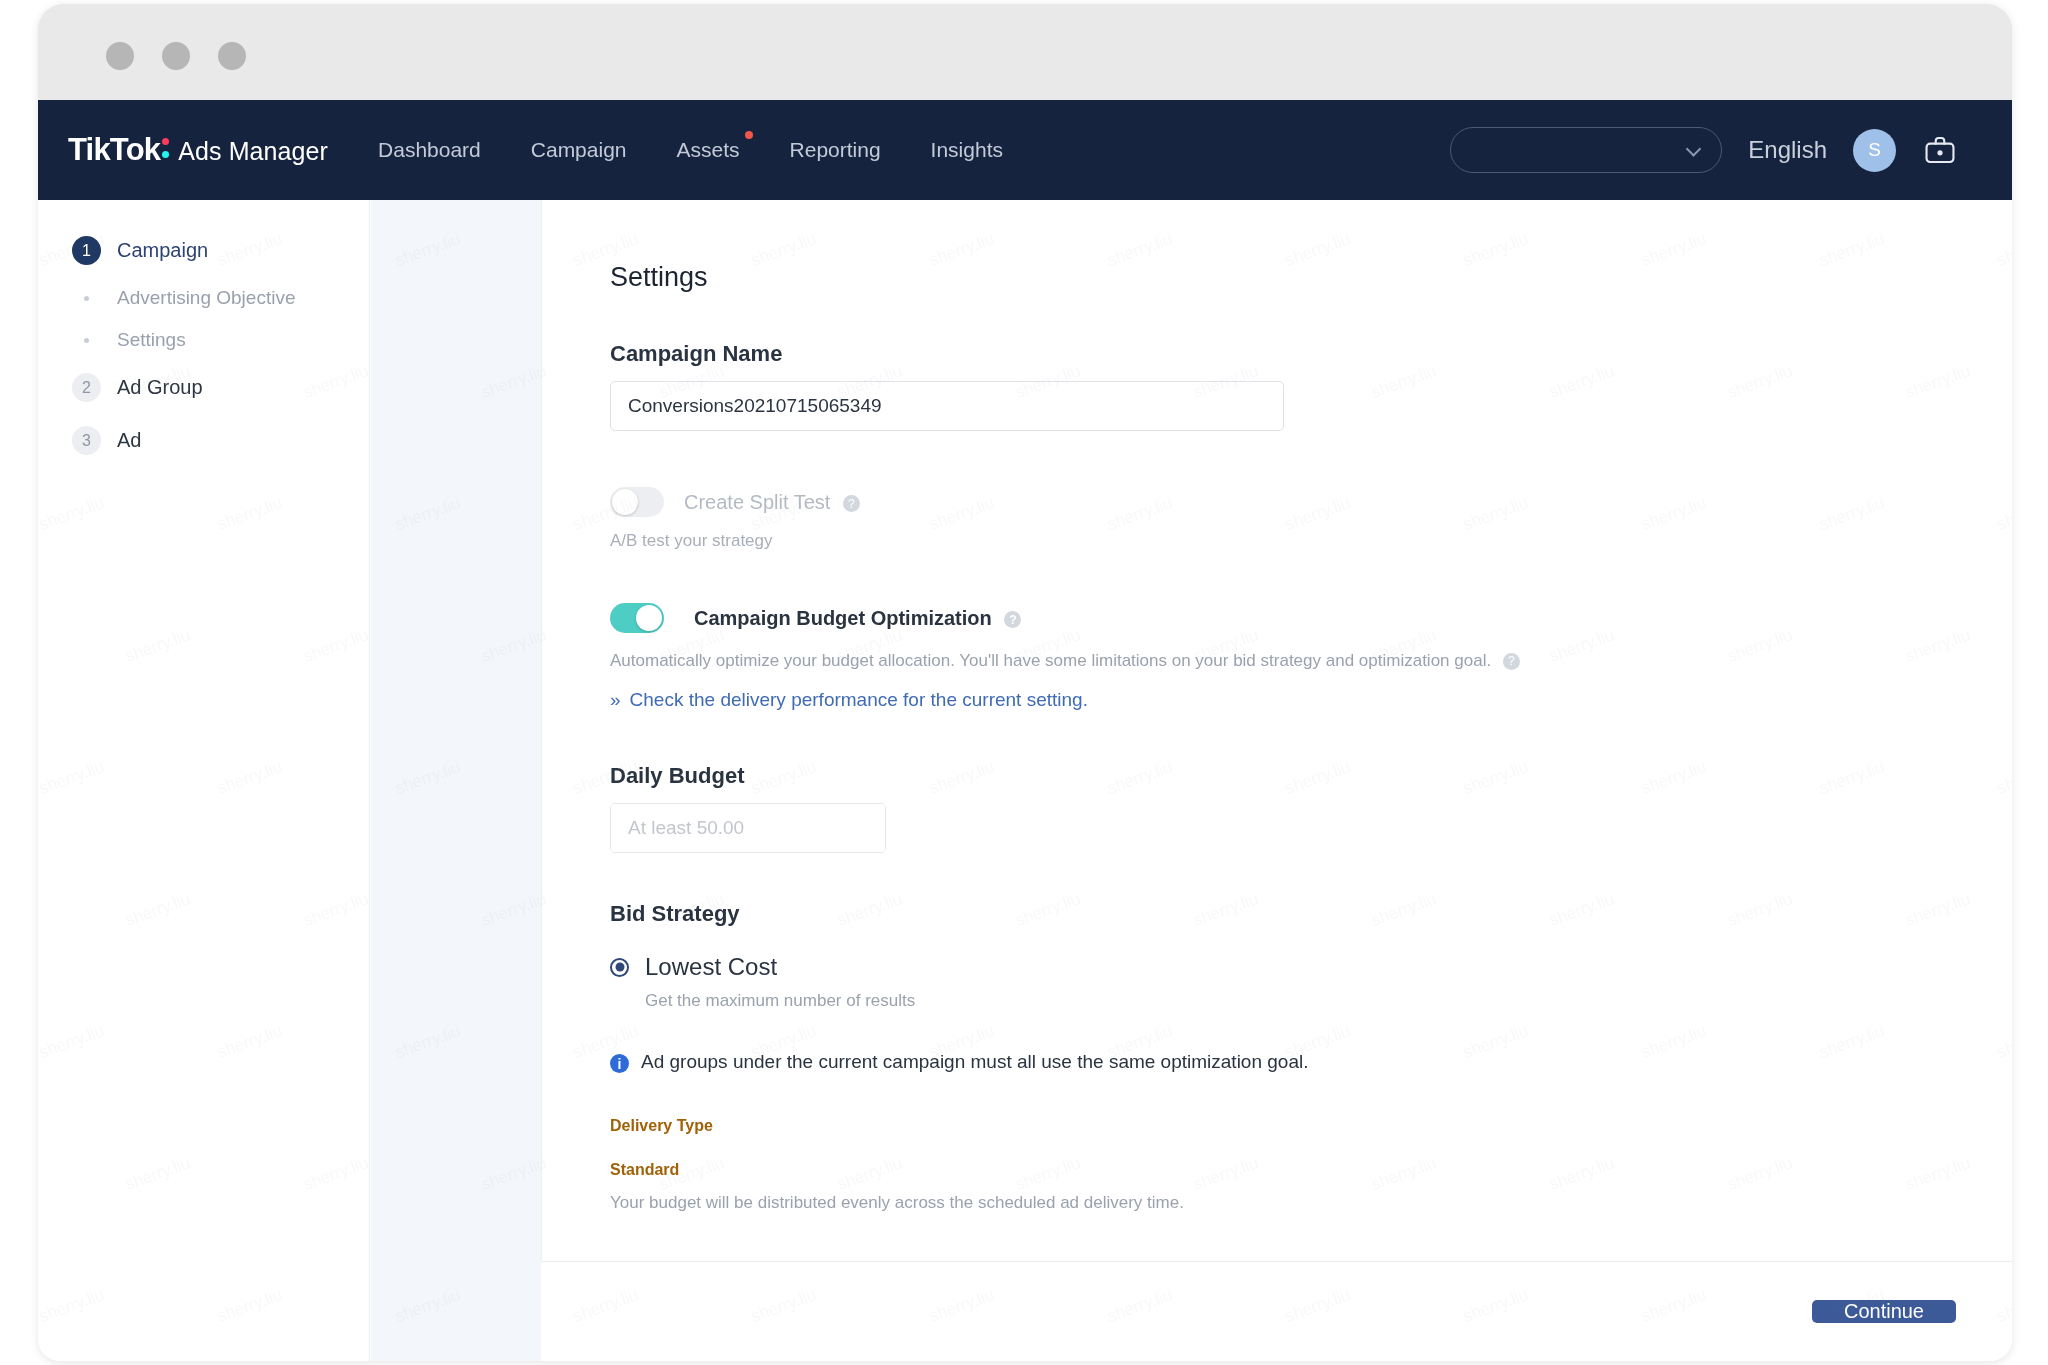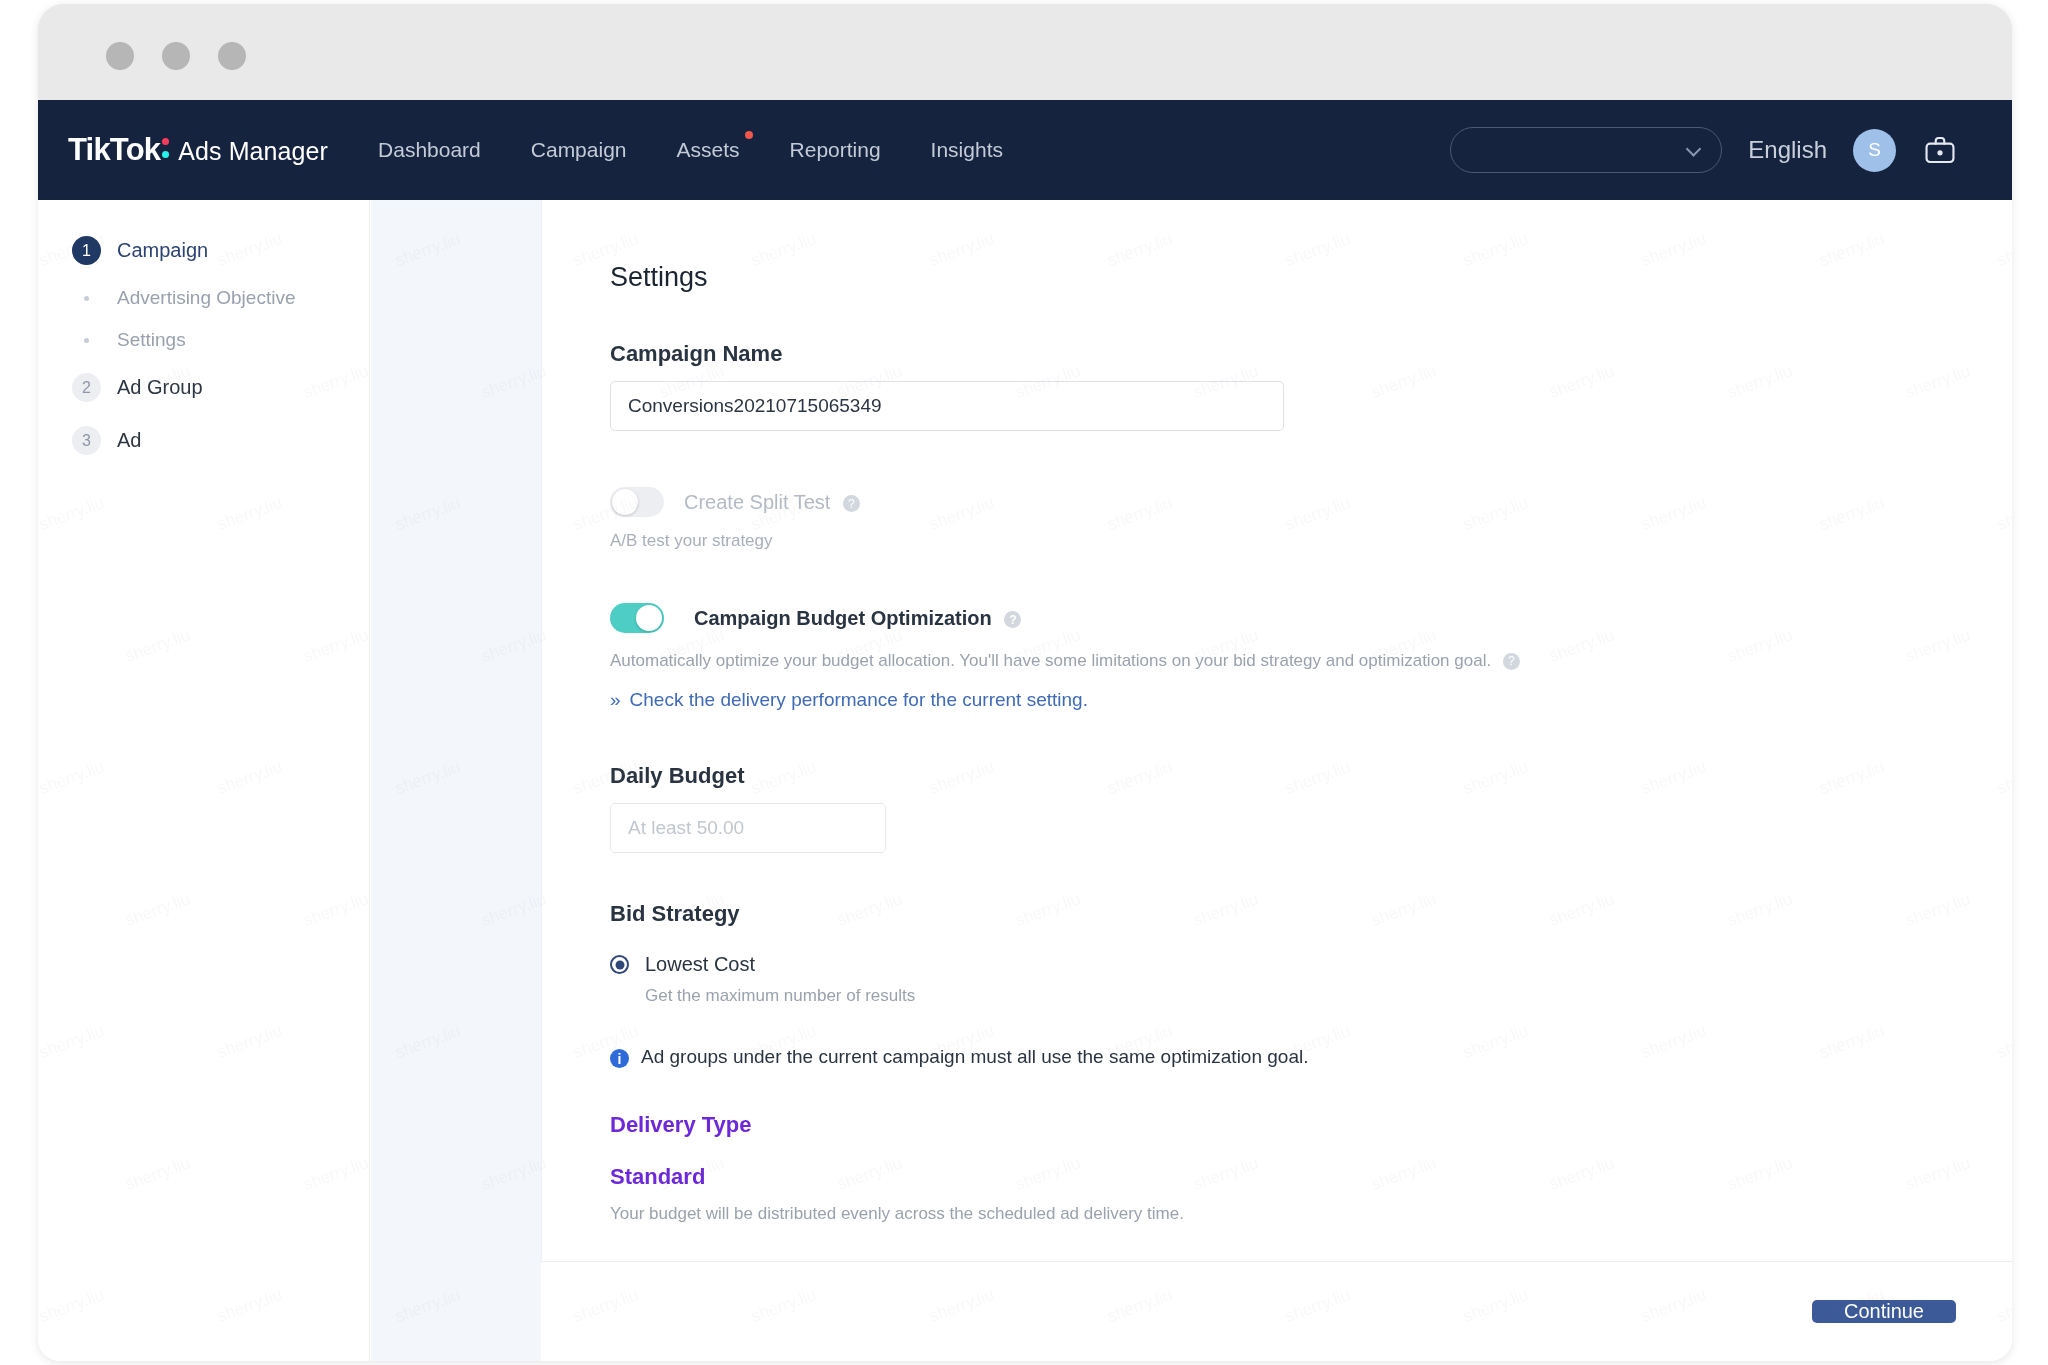--- a/index.html
+++ b/index.html
@@ -382,21 +382,21 @@
     flex: 0 0 auto;
   }
   .radio-outer .radio-inner {
     position: absolute;
     left: 50%; top: 50%;
     transform: translate(-50%, -50%);
     width: 9px; height: 9px;
     border-radius: 50%;
     background: #2f4878;
   }
-  .radio-label { font-size: 20px; color: #2a3441; }
+  .radio-label { font-size: 24px; color: #2a3441; }
 
   #info-notice {
     display: flex;
     align-items: flex-start;
     gap: 12px;
   }
   #info-notice-icon {
     width: 19px; height: 19px;
     border-radius: 50%;
     background: #2f6bd8;
@@ -405,22 +405,22 @@
     font-weight: bold;
     display: flex;
     align-items: center;
     justify-content: center;
     flex: 0 0 auto;
     margin-top: 3px;
   }
   #info-notice-text { font-size: 19px; color: #2a3441; }
 
   .block-title {
-    font-size: 22px;
-    color: #6d28d9;
+    font-size: 16px;
+    color: #a16207;
     font-weight: bold;
   }
 
   
   #footer-bar {
     position: absolute;
     left: 503px;
     right: 0;
     bottom: 0;
     height: 100px;

